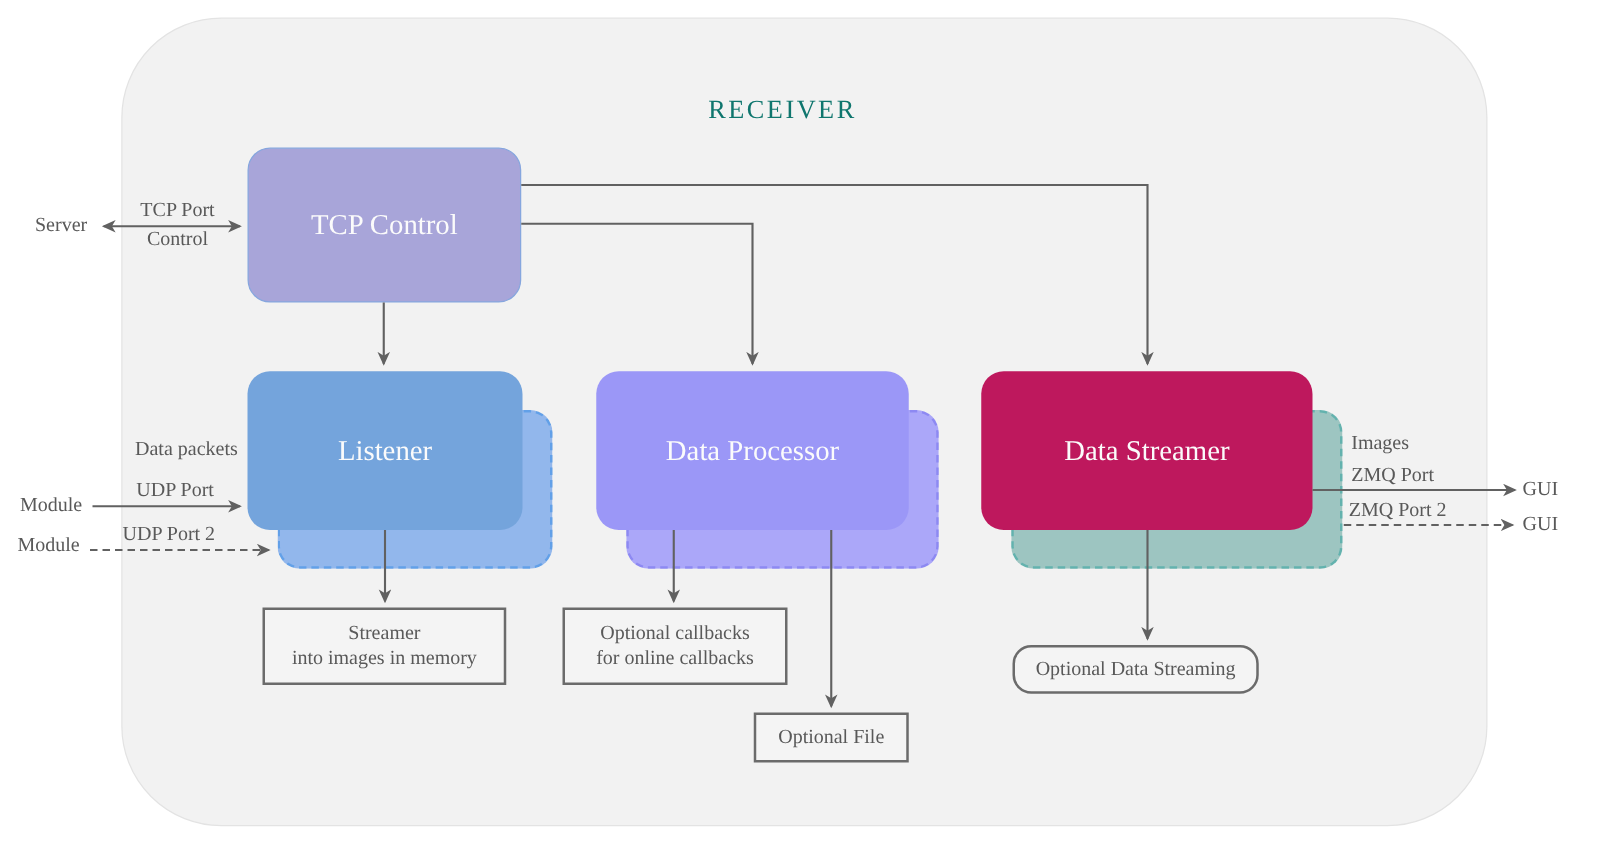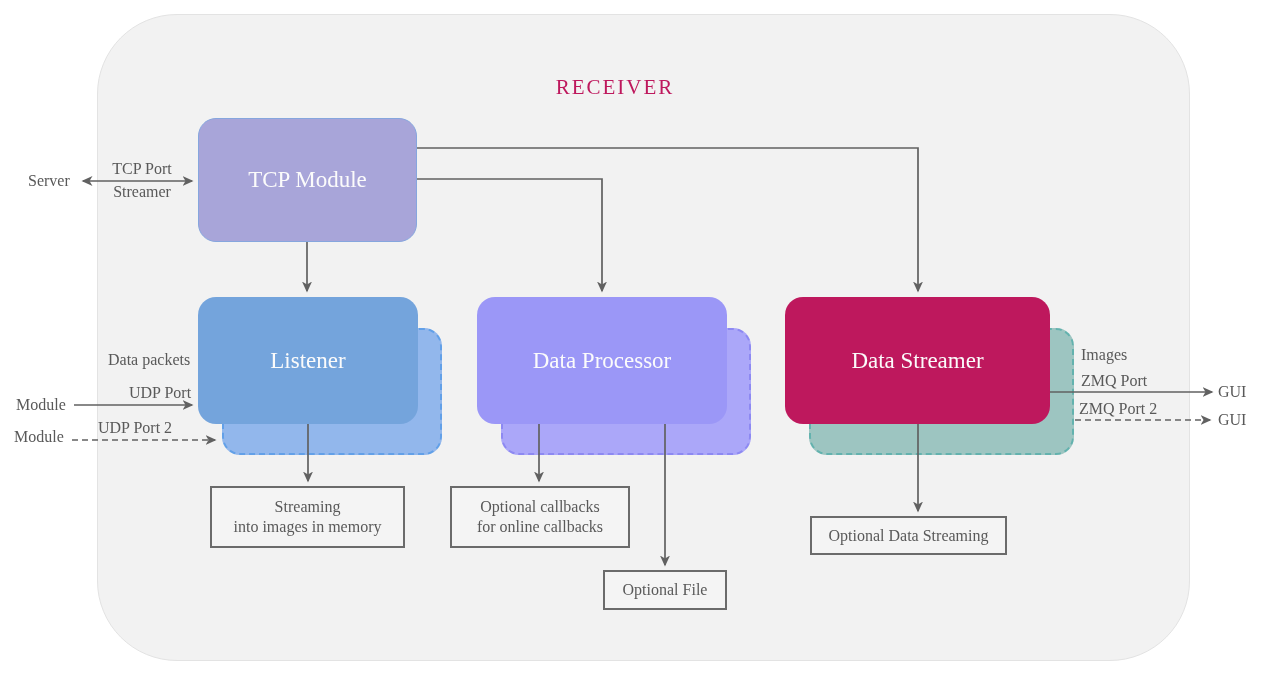--- a/index.html
+++ b/index.html
@@ -7,22 +7,22 @@
     position:relative;width:1283px;height:685px;overflow:hidden;
     font-family:"Liberation Serif","DejaVu Serif",serif;color:#595959;
     background:#ffffff;
   }
   .container{
     position:absolute;left:97px;top:14px;width:1093px;height:647px;
     background:#f2f2f2;border:1px solid #e3e3e3;border-radius:80px;
     box-sizing:border-box;
   }
   .title{
-    position:absolute;left:520px;top:75px;width:190px;text-align:center;
-    font-size:21px;letter-spacing:2px;color:#be185d;
+    position:absolute;left:531px;top:75px;width:190px;text-align:center;
+    font-size:21px;letter-spacing:2px;color:#0f766e;
   }
   .node{
     position:absolute;border-radius:18px;display:flex;align-items:center;
     justify-content:center;color:#fbfbfb;font-size:23px;box-sizing:border-box;
   }
   .shadow{
     position:absolute;border-radius:18px;box-sizing:border-box;
     border:2px dashed rgba(255,255,255,0);
   }
   .tcp{left:198px;top:118px;width:219px;height:124px;background:#a8a5d9;border:1px solid #86a6de;}
@@ -33,71 +33,71 @@
   .ds{left:785px;top:297px;width:265px;height:127px;background:#be185d;}
   .ds-sh{left:809px;top:328px;width:265px;height:127px;background:#9dc5c1;border-color:#63b2ae;}
   .note{
     position:absolute;border:2px solid #6b6b6b;background:#f4f4f4;
     display:flex;flex-direction:column;align-items:center;justify-content:center;
     font-size:16px;line-height:20px;text-align:center;box-sizing:border-box;color:#595959;
   }
   .assembles{left:210px;top:486px;width:195px;height:62px;}
   .callbacks{left:450px;top:486px;width:180px;height:62px;}
   .optfile{left:603px;top:570px;width:124px;height:40px;}
-  .optstream{left:810px;top:516px;width:197px;height:39px;}
+  .optstream{left:810px;top:516px;width:197px;height:39px;border-radius:15px;}
   .lbl{position:absolute;font-size:16px;white-space:nowrap;color:#595959;}
   svg.wires{position:absolute;left:0;top:0;pointer-events:none;}
 </style>
 </head>
 <body>
 
 <div class="canvas">
 
   <div class="container"></div>
 
   <div class="title">RECEIVER</div>
 
   <div class="shadow listener-sh"></div>
   <div class="shadow dp-sh"></div>
   <div class="shadow ds-sh"></div>
 
   <div class="node tcp">
-    <span>TCP Module</span>
+    <span>TCP Control</span>
   </div>
   <div class="node listener">
     <span>Listener</span>
   </div>
   <div class="node dp">
     <span>Data Processor</span>
   </div>
   <div class="node ds">
     <span>Data Streamer</span>
   </div>
 
   <div class="note assembles">
-    <span>Streaming</span>
+    <span>Streamer</span>
     <span>into images in memory</span>
   </div>
   <div class="note callbacks">
     <span>Optional callbacks</span>
     <span>for online callbacks</span>
   </div>
   <div class="note optfile">
     <span>Optional File</span>
   </div>
   <div class="note optstream">
     <span>Optional Data Streaming</span>
   </div>
 
   <div class="lbl" style="left:28px;top:172px;">Server</div>
   <div class="lbl" style="left:106px;top:160px;width:72px;text-align:center;">TCP Port</div>
-  <div class="lbl" style="left:106px;top:183px;width:72px;text-align:center;">Streamer</div>
+  <div class="lbl" style="left:106px;top:183px;width:72px;text-align:center;">Control</div>
   <div class="lbl" style="left:108px;top:351px;">Data packets</div>
   <div class="lbl" style="left:16px;top:396px;">Module</div>
-  <div class="lbl" style="left:109px;top:384px;margin-left:20px;">UDP Port</div>
+  <div class="lbl" style="left:109px;top:384px;">UDP Port</div>
   <div class="lbl" style="left:14px;top:428px;">Module</div>
   <div class="lbl" style="left:98px;top:419px;">UDP Port 2</div>
   <div class="lbl" style="left:1081px;top:346px;">Images</div>
   <div class="lbl" style="left:1081px;top:372px;">ZMQ Port</div>
   <div class="lbl" style="left:1218px;top:383px;">GUI</div>
   <div class="lbl" style="left:1079px;top:400px;">ZMQ Port 2</div>
   <div class="lbl" style="left:1218px;top:411px;">GUI</div>
 
   <svg class="wires" width="1283" height="685" viewBox="0 0 1283 685">
     <defs>

